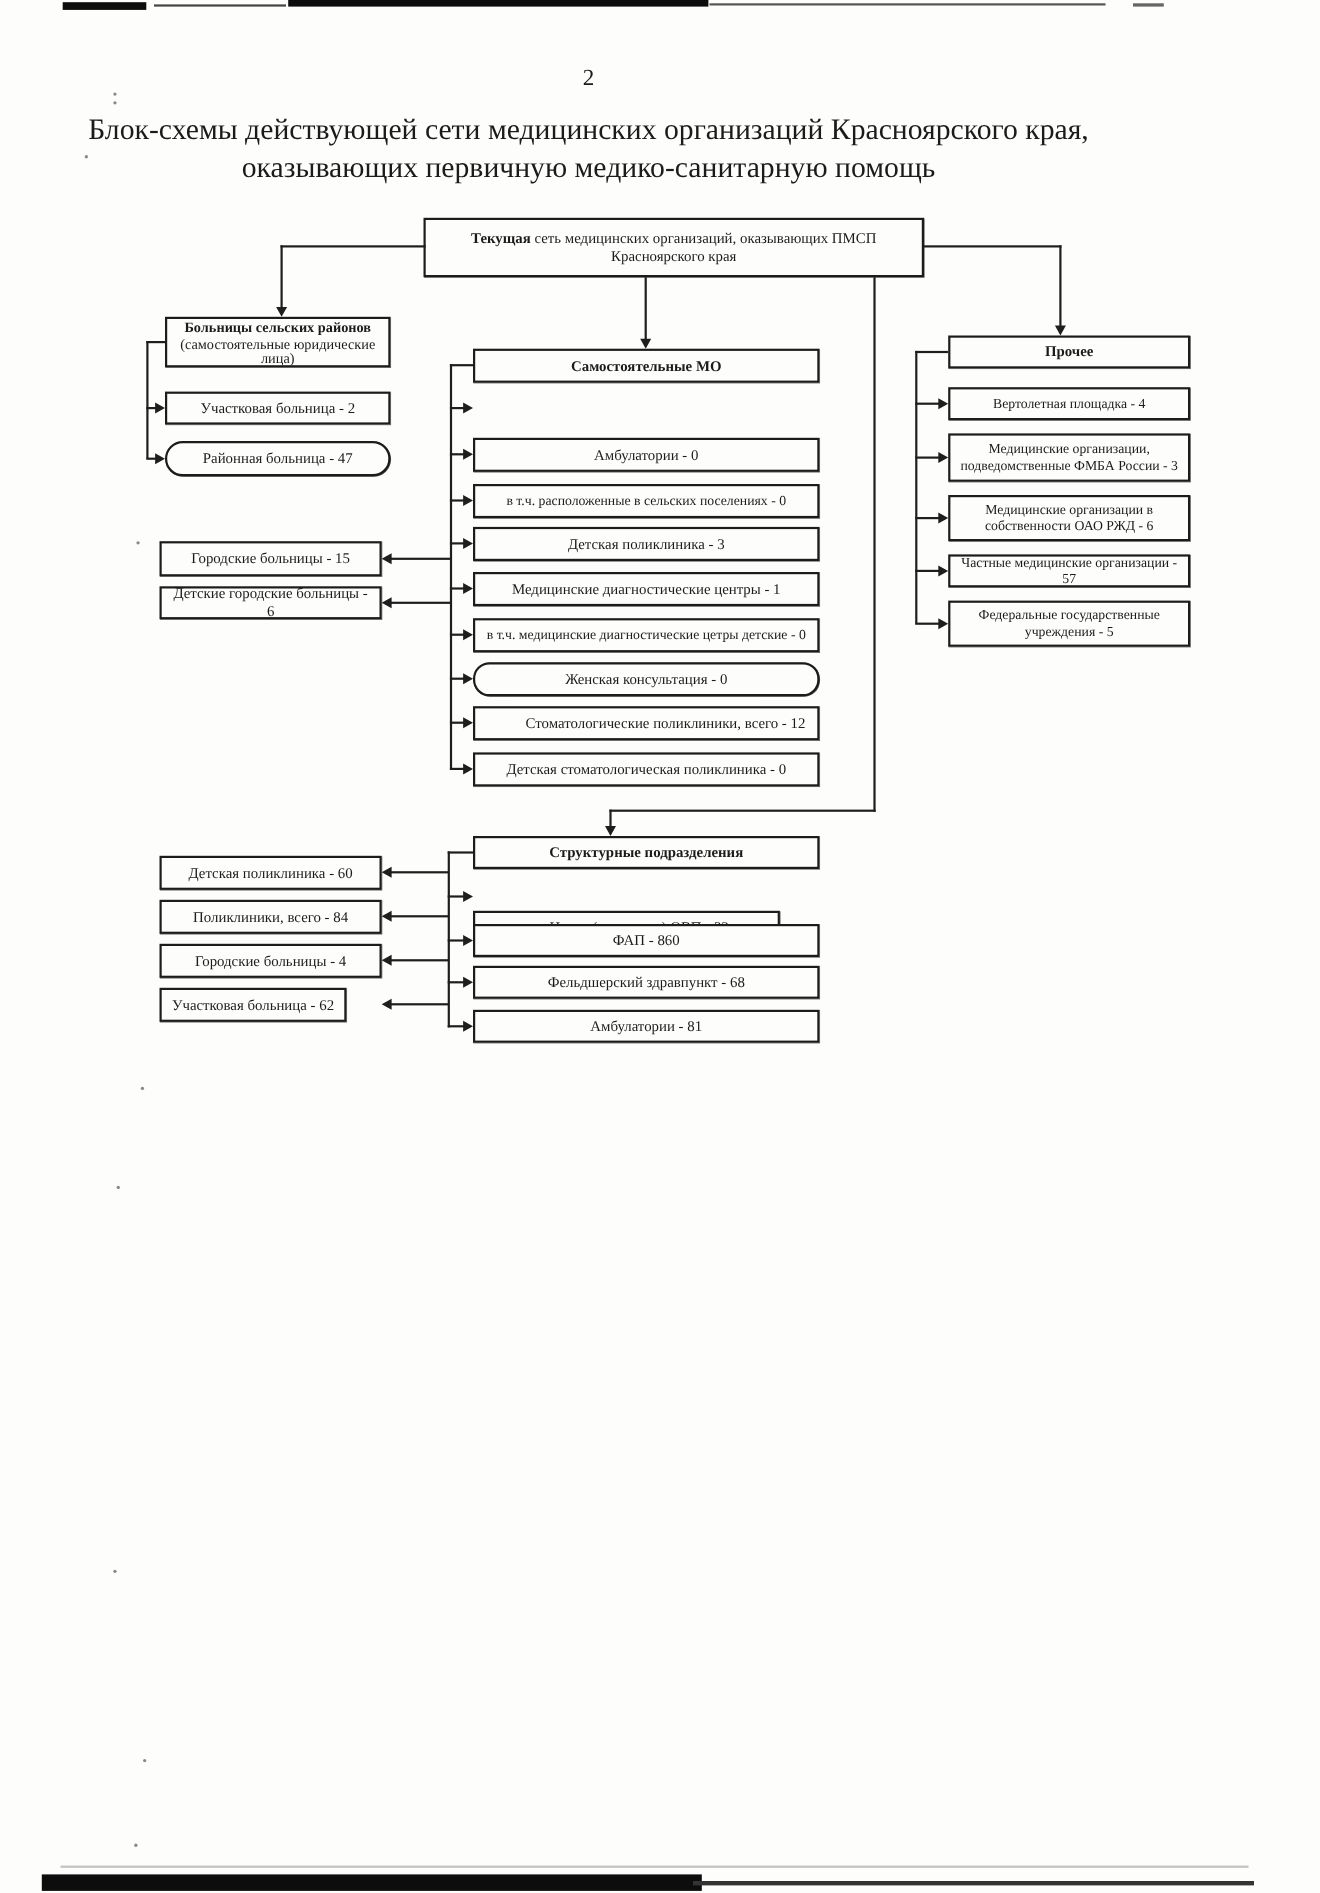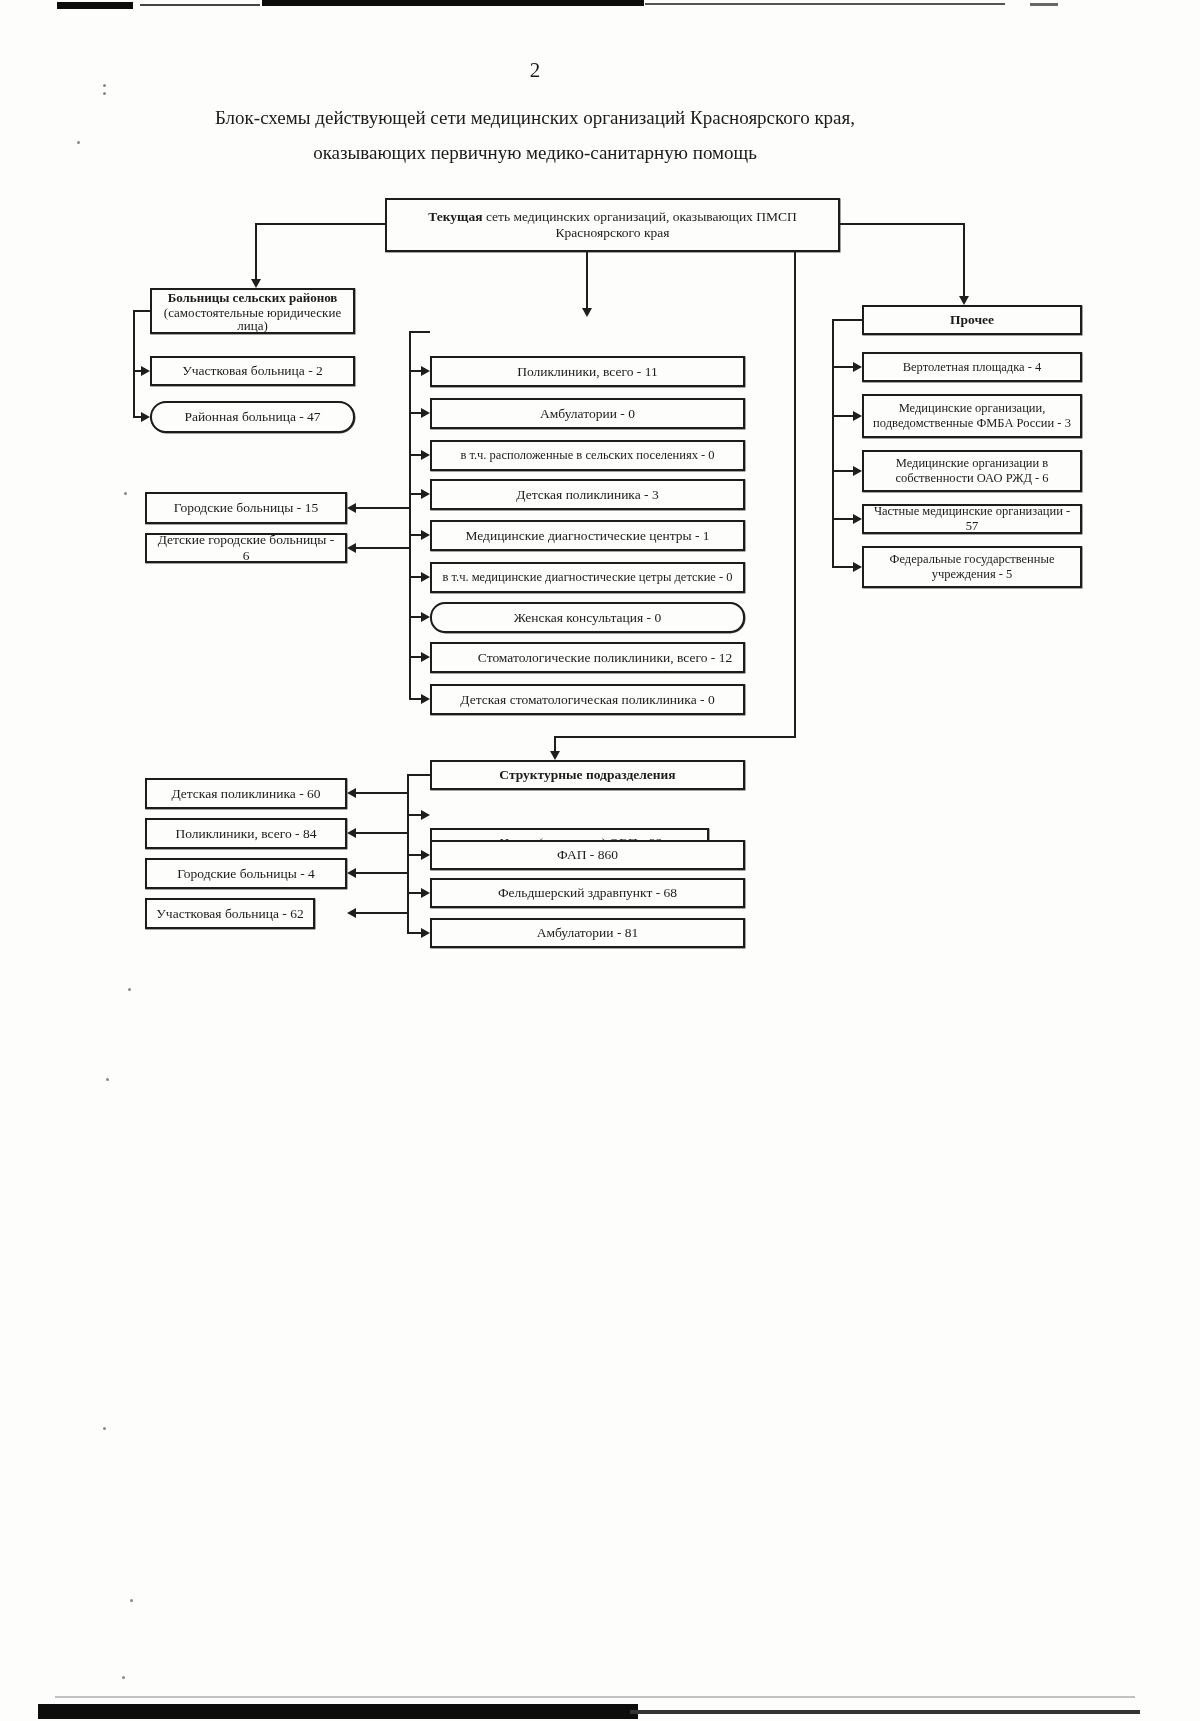--- a/index.html
+++ b/index.html
@@ -2,21 +2,21 @@
 <html><head>
 <meta charset="utf-8">
 <style>
   html,body{margin:0;padding:0;background:#fff;}
   .page{
     position:relative;width:1200px;height:1721px;background:#fdfdfc;overflow:hidden;
     font-family:"Liberation Serif","DejaVu Serif",serif;color:#1b1b1b;
   }
   .pagenum{position:absolute;left:0;top:58px;width:1070px;text-align:center;font-size:21px;}
   .title{position:absolute;left:65px;top:100px;width:940px;text-align:center;
-         font-size:19px;line-height:35px;}
+         font-size:27px;line-height:35px;}
   .box{
     position:absolute;box-sizing:border-box;border:2px solid #1c1c1c;background:#fdfdfc;
     display:flex;flex-direction:column;align-items:center;justify-content:center;
     text-align:center;font-size:13.5px;line-height:16px;padding:2px 6px;
     box-shadow:0.5px 0.5px 0 #4a4a4a;
   }
   .bold{font-weight:bold;}
   .sub{font-size:13px;line-height:13px;}
   .small{font-size:12.5px;line-height:15px;}
   .hline{position:absolute;height:2px;background:#1e1e1e;}
@@ -91,24 +91,24 @@
   <div class="box" style="left:150px;top:356px;width:205px;height:30px;">Участковая больница - 2</div>
   <div class="box" style="left:150px;top:401px;width:205px;height:32px;border-radius:16px;">Районная больница - 47</div>
 
   <div class="box" style="left:145px;top:492px;width:202px;height:32px;">Городские больницы - 15</div>
   <div class="arr-left" style="left:347px;top:503px;"></div>
   <div class="hline" style="left:355px;top:507px;width:55px;"></div>
   <div class="box" style="left:145px;top:533px;width:202px;height:30px;">Детские городские больницы - 6</div>
   <div class="arr-left" style="left:347px;top:543px;"></div>
   <div class="hline" style="left:355px;top:547px;width:55px;"></div>
 
+  <div class="box bold" style="left:430px;top:317px;width:315px;height:31px;">Самостоятельные МО</div>
   <div class="hline" style="left:409px;top:331px;width:21px;"></div>
   <div class="vline" style="left:409px;top:331px;height:369px;"></div>
 
-  <div class="box" style="left:430px;top:356px;width:315px;height:31px;">Поликлиники, всего - 11</div>
   <div class="hline" style="left:409px;top:370px;width:13px;"></div>
   <div class="arr-right" style="left:421px;top:366px;"></div>
 
   <div class="box" style="left:430px;top:398px;width:315px;height:31px;">Амбулатории - 0</div>
   <div class="hline" style="left:409px;top:412px;width:13px;"></div>
   <div class="arr-right" style="left:421px;top:408px;"></div>
 
   <div class="box small" style="left:430px;top:440px;width:315px;height:31px;">в т.ч. расположенные в сельских поселениях - 0</div>
   <div class="hline" style="left:409px;top:454px;width:13px;"></div>
   <div class="arr-right" style="left:421px;top:450px;"></div>

